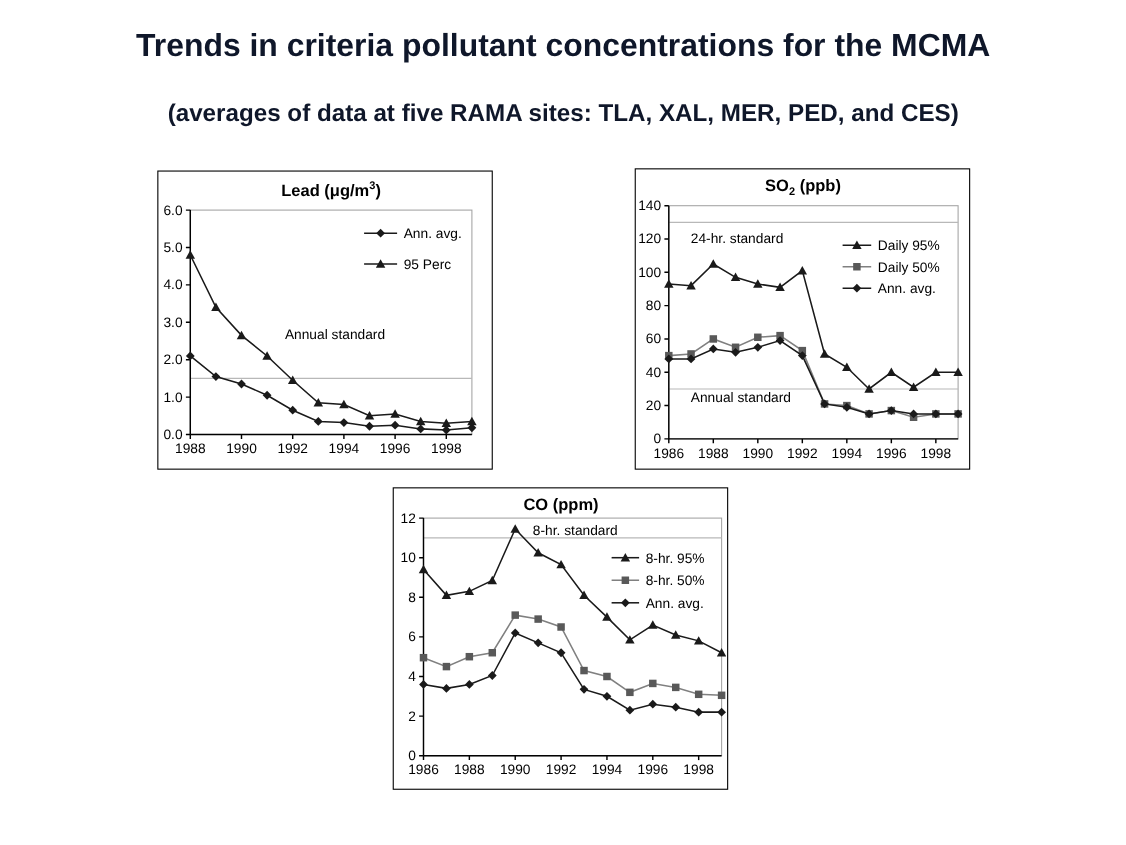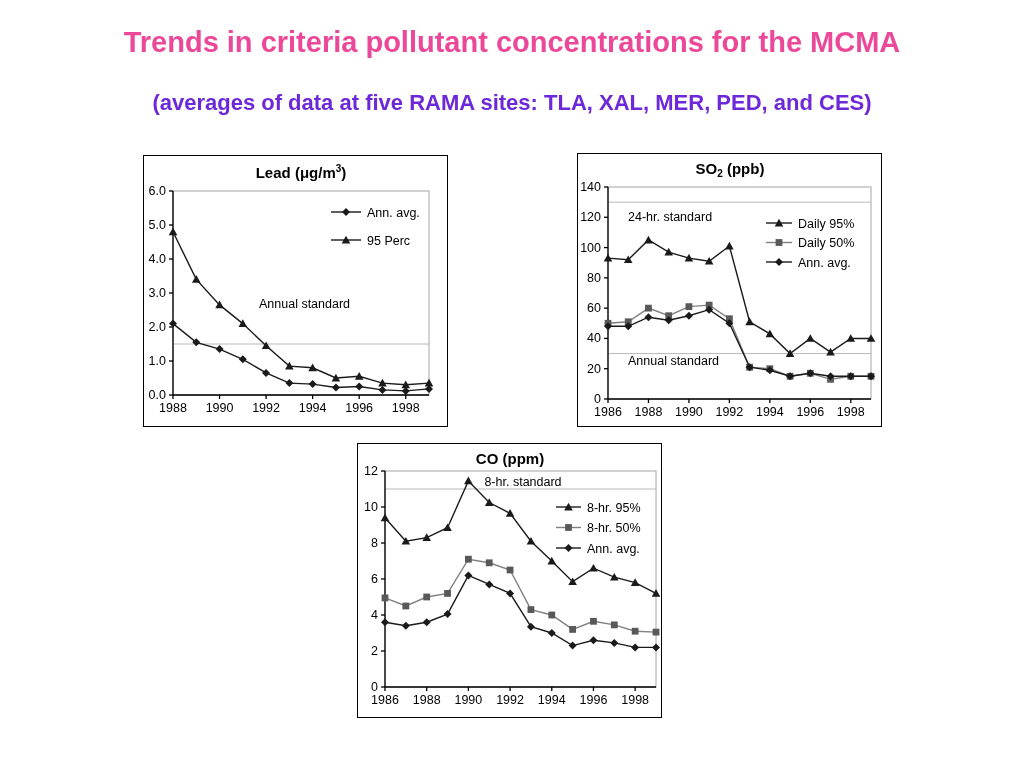--- a/index.html
+++ b/index.html
@@ -22,22 +22,22 @@
   svg .ct   { font-size:15px; font-weight:bold; }
   svg .ct-sm{ font-size:10px; font-weight:bold; }
   svg .tick { font-size:12.5px; }
   svg .leg  { font-size:12.5px; }
   svg .ann  { font-size:12.5px; }
 </style>
 </head>
 <body>
 
 <div class="slide">
-  <h1 class="slide-title" style="color: #ec4899;">Trends in criteria pollutant concentrations for the MCMA</h1>
-  <h2 class="slide-subtitle" style="color: #6d28d9;">(averages of data at five RAMA sites: TLA, XAL, MER, PED, and CES)</h2>
+  <h1 class="slide-title" style="color: #0f172a;">Trends in criteria pollutant concentrations for the MCMA</h1>
+  <h2 class="slide-subtitle" style="color: #0f172a;">(averages of data at five RAMA sites: TLA, XAL, MER, PED, and CES)</h2>
   <div class="chart-box" style="left: 143px; top: 155px; width: 305px; height: 272px;">
       <svg width="302" height="269" viewBox="0 0 302 269">
         <rect x="29" y="35" width="256" height="204" fill="none" stroke="#a6a6a6" stroke-width="1"></rect>
         <g>
           <line x1="29" y1="188" x2="285" y2="188" stroke="#b8b8b8" stroke-width="1"></line>
           <text x="115" y="152" text-anchor="start" class="ann">Annual standard</text>
         </g>
         <g>
           <line x1="29" y1="35" x2="29" y2="239" stroke="#000000" stroke-width="1.3"></line>
           <line x1="29" y1="239" x2="285" y2="239" stroke="#000000" stroke-width="1.3"></line>

